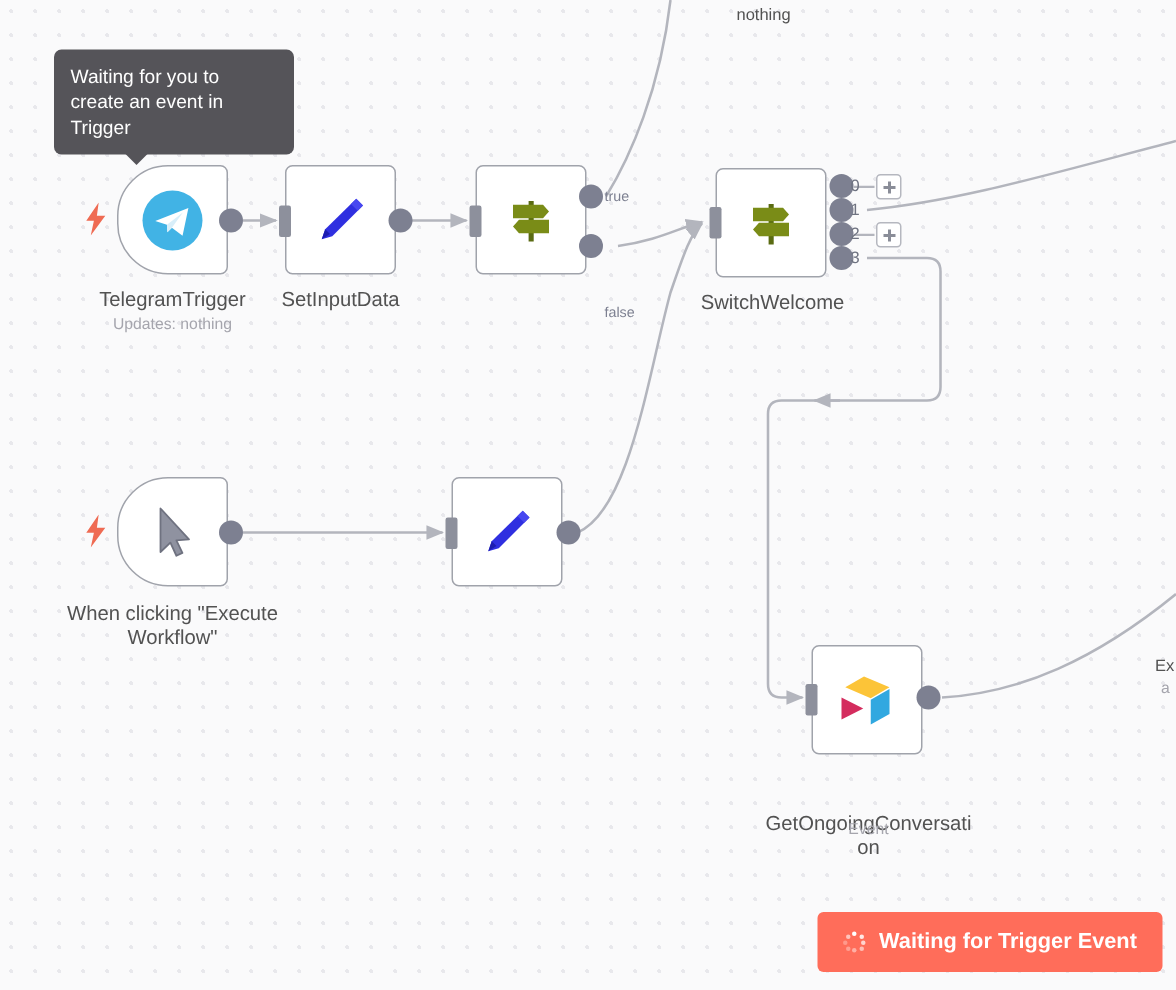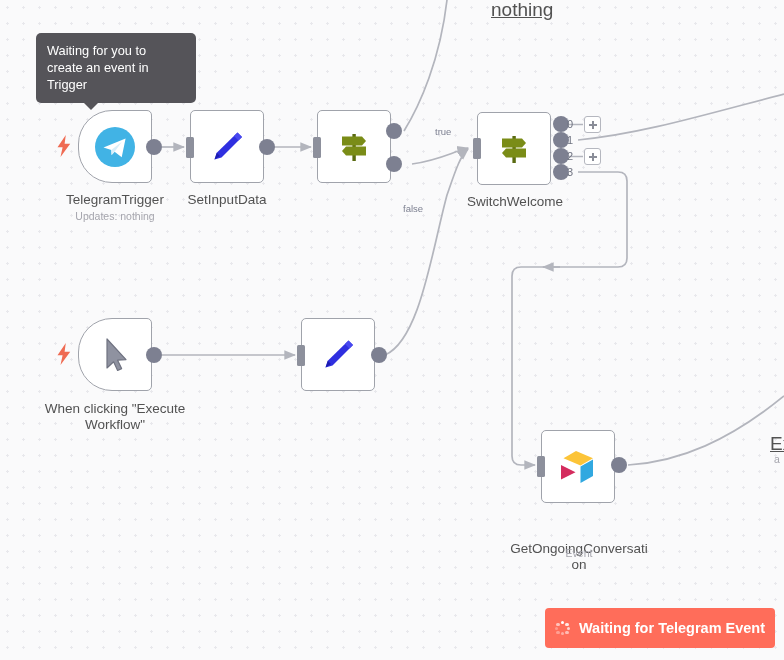--- a/index.html
+++ b/index.html
@@ -195,26 +195,25 @@
     position: absolute;
     width: 3.2px;
     height: 3.2px;
     border-radius: 50%;
     background: #ffffff;
   }
 
   
   .partial-label {
     position: absolute;
-    font-size: 19px;
+    font-size: 11px;
     color: #525252;
     line-height: 16px;
     z-index: 6;
     white-space: nowrap;
-    text-decoration: underline;
   }
   .partial-sublabel {
     position: absolute;
     font-size: 10.5px;
     color: #a5a5ad;
     line-height: 13px;
     z-index: 6;
     white-space: nowrap;
   }
 </style>
@@ -294,21 +293,21 @@
   <div class="node" style="left:317px; top:110px; width:74px; height:73px;">
     <span class="node-icon">
       <svg width="44" height="44" viewBox="0 0 44 44" xmlns="http://www.w3.org/2000/svg">
         <rect x="20.4" y="9" width="3.4" height="27" fill="#5a6b12"></rect>
         <path d="M10 11.5 L30 11.5 L34 16 L30 20.5 L10 20.5 Z" fill="#7a8c17"></path>
         <path d="M34 21.5 L14 21.5 L10 26 L14 30.5 L34 30.5 Z" fill="#7a8c17"></path>
       </svg>
     </span>
   </div>
   <span class="out-dot" style="left:386px; top:123px;"></span>
-  <span class="port-label" style="left:403px; top:126px;padding-left:32px;">true</span>
+  <span class="port-label" style="left:403px; top:126px;">true</span>
   <span class="out-dot" style="left:386px; top:156px;"></span>
   <span class="port-label" style="left:403px; top:159px;margin-top:44px;">false</span>
 
   <span class="in-port" style="left:473px; top:138px;"></span>
   <div class="node" style="left:477px; top:112px; width:74px; height:73px;">
     <span class="node-icon">
       <svg width="44" height="44" viewBox="0 0 44 44" xmlns="http://www.w3.org/2000/svg">
         <rect x="20.4" y="9" width="3.4" height="27" fill="#5a6b12"></rect>
         <path d="M10 11.5 L30 11.5 L34 16 L30 20.5 L10 20.5 Z" fill="#7a8c17"></path>
         <path d="M34 21.5 L14 21.5 L10 26 L14 30.5 L34 30.5 Z" fill="#7a8c17"></path>
@@ -388,16 +387,16 @@
     <span class="spinner">
       <i style="left:6px;  top:0px;   opacity:1;"></i>
       <i style="left:10.5px;top:2px;  opacity:.85;"></i>
       <i style="left:12px; top:6px;   opacity:.7;"></i>
       <i style="left:10.5px;top:10px; opacity:.55;"></i>
       <i style="left:6px;  top:11.8px;opacity:.45;"></i>
       <i style="left:1.5px;top:10px;  opacity:.35;"></i>
       <i style="left:0px;  top:6px;   opacity:.3;"></i>
       <i style="left:1.5px;top:2px;   opacity:.6;"></i>
     </span>
-    <span>Waiting for Telegram Event</span>
+    <span>Waiting for Trigger Event</span>
   </button>
 
 </div>
 
 </body></html>

